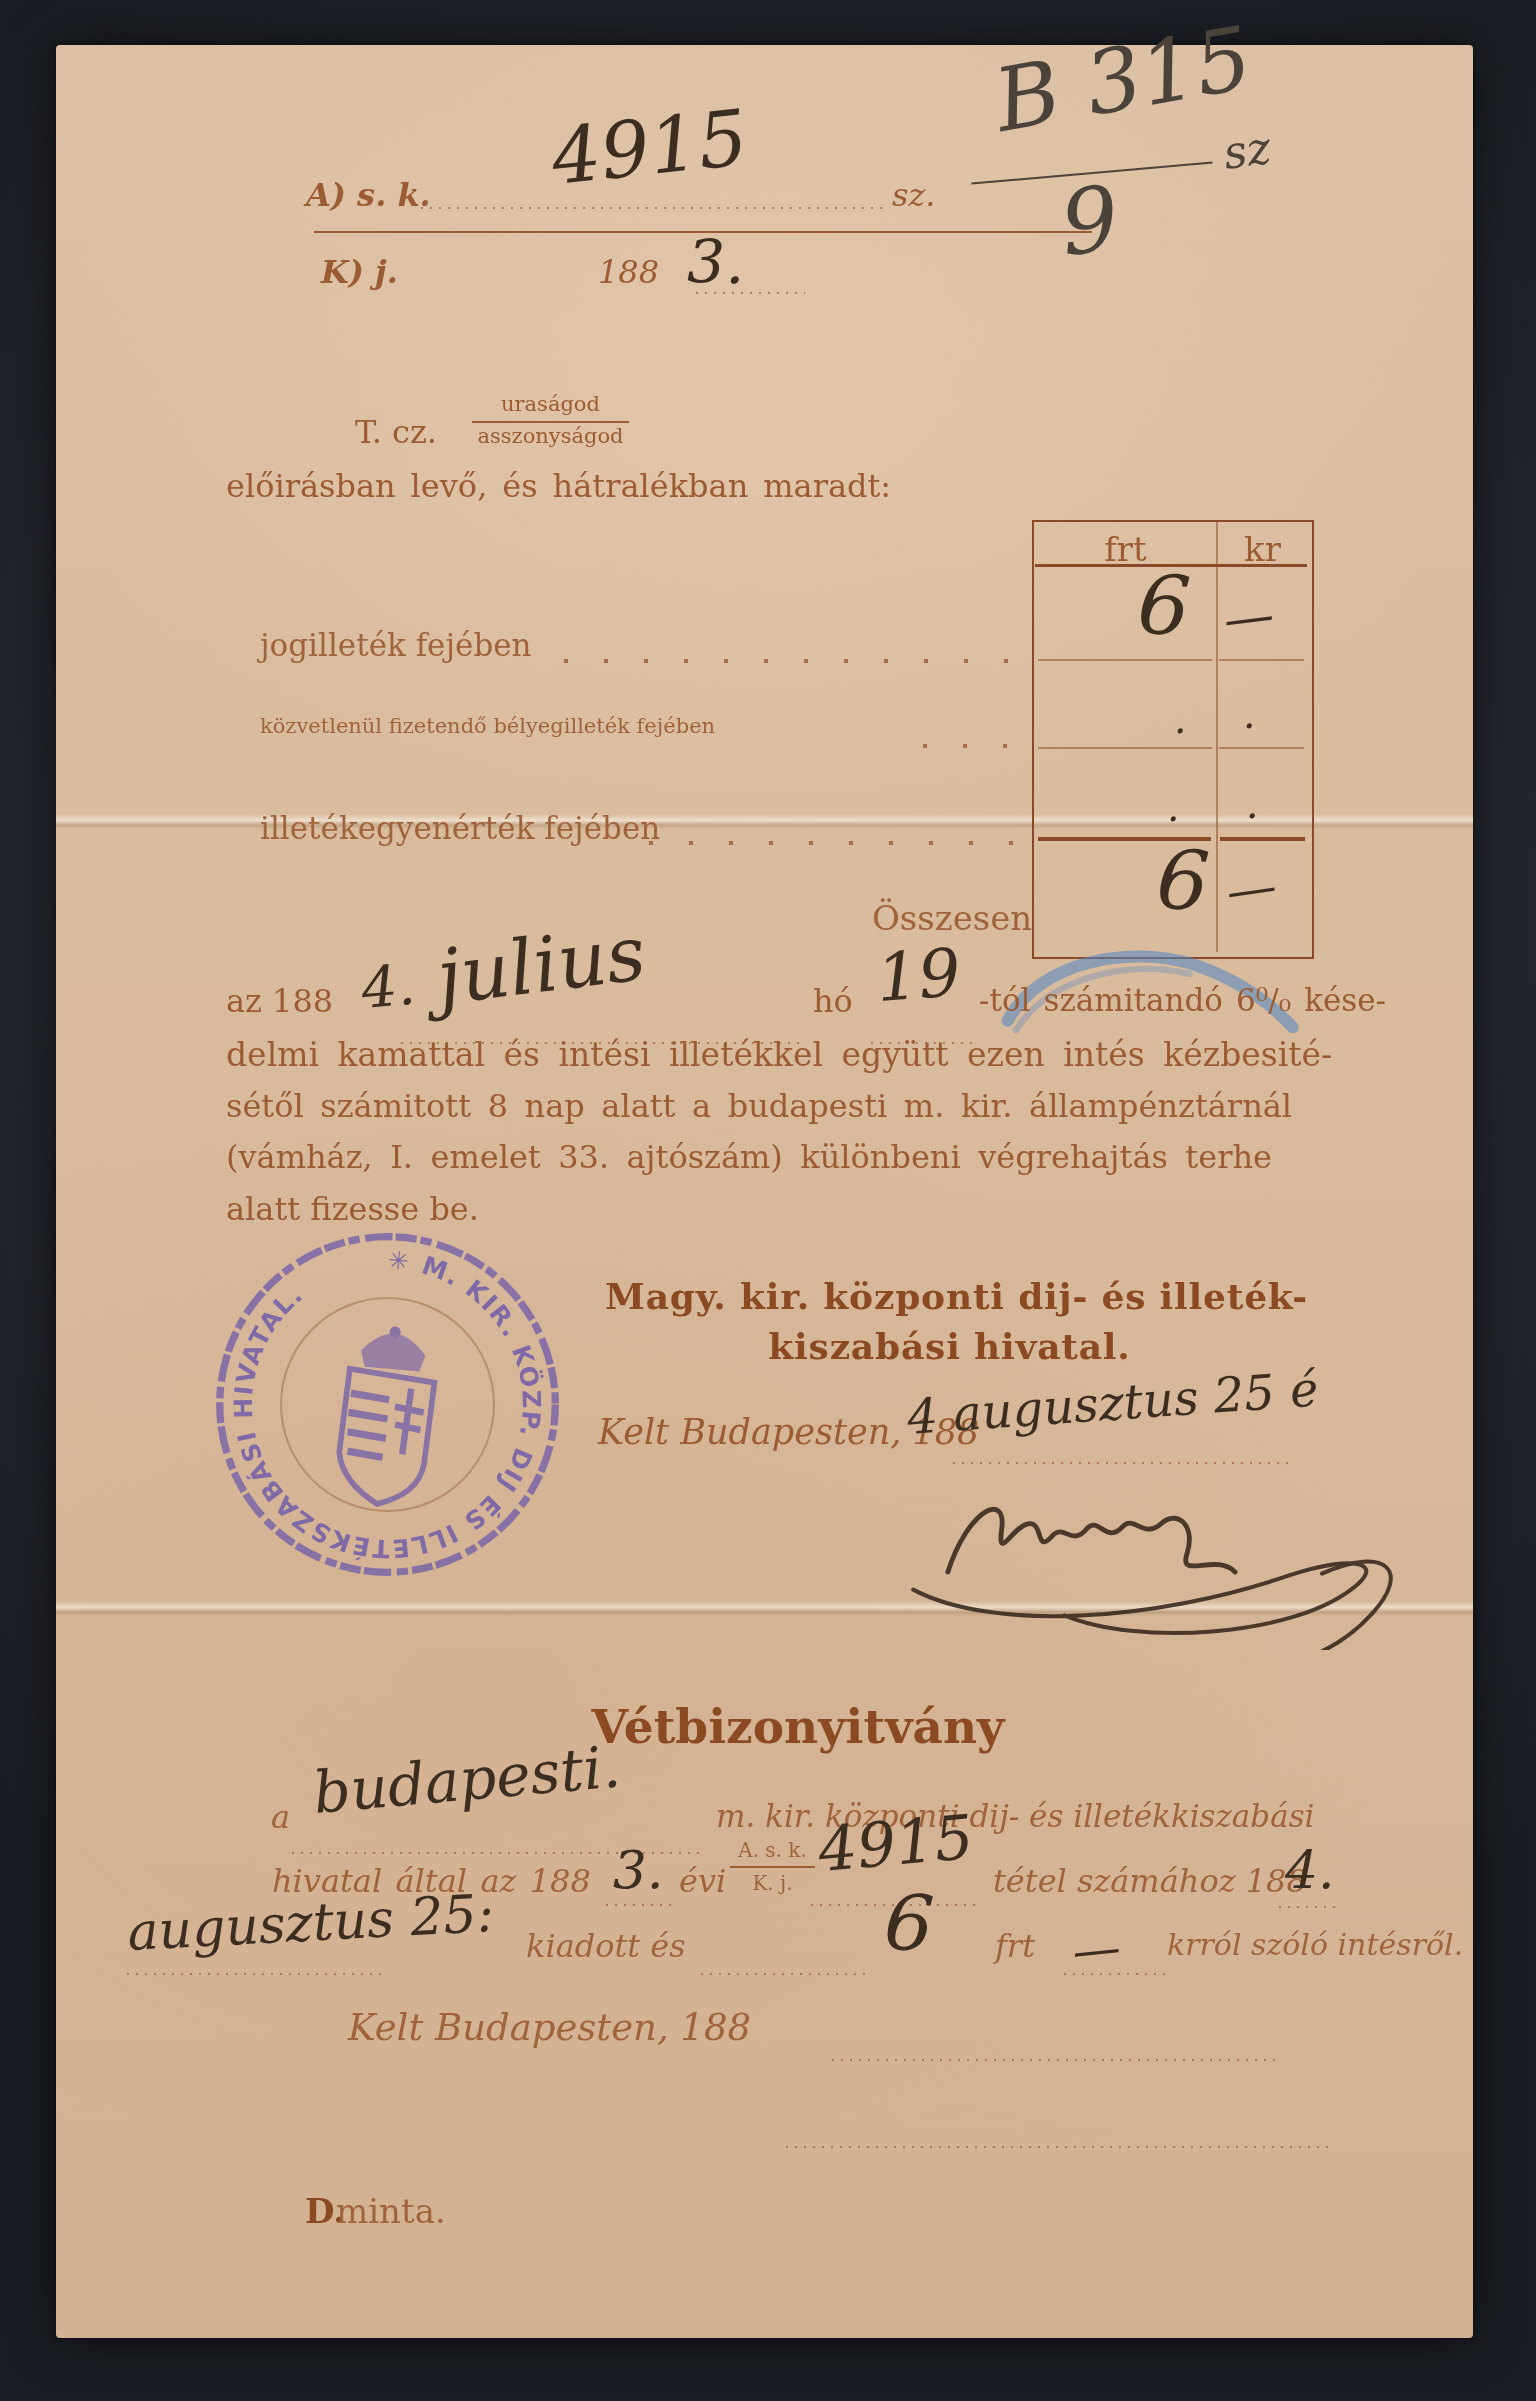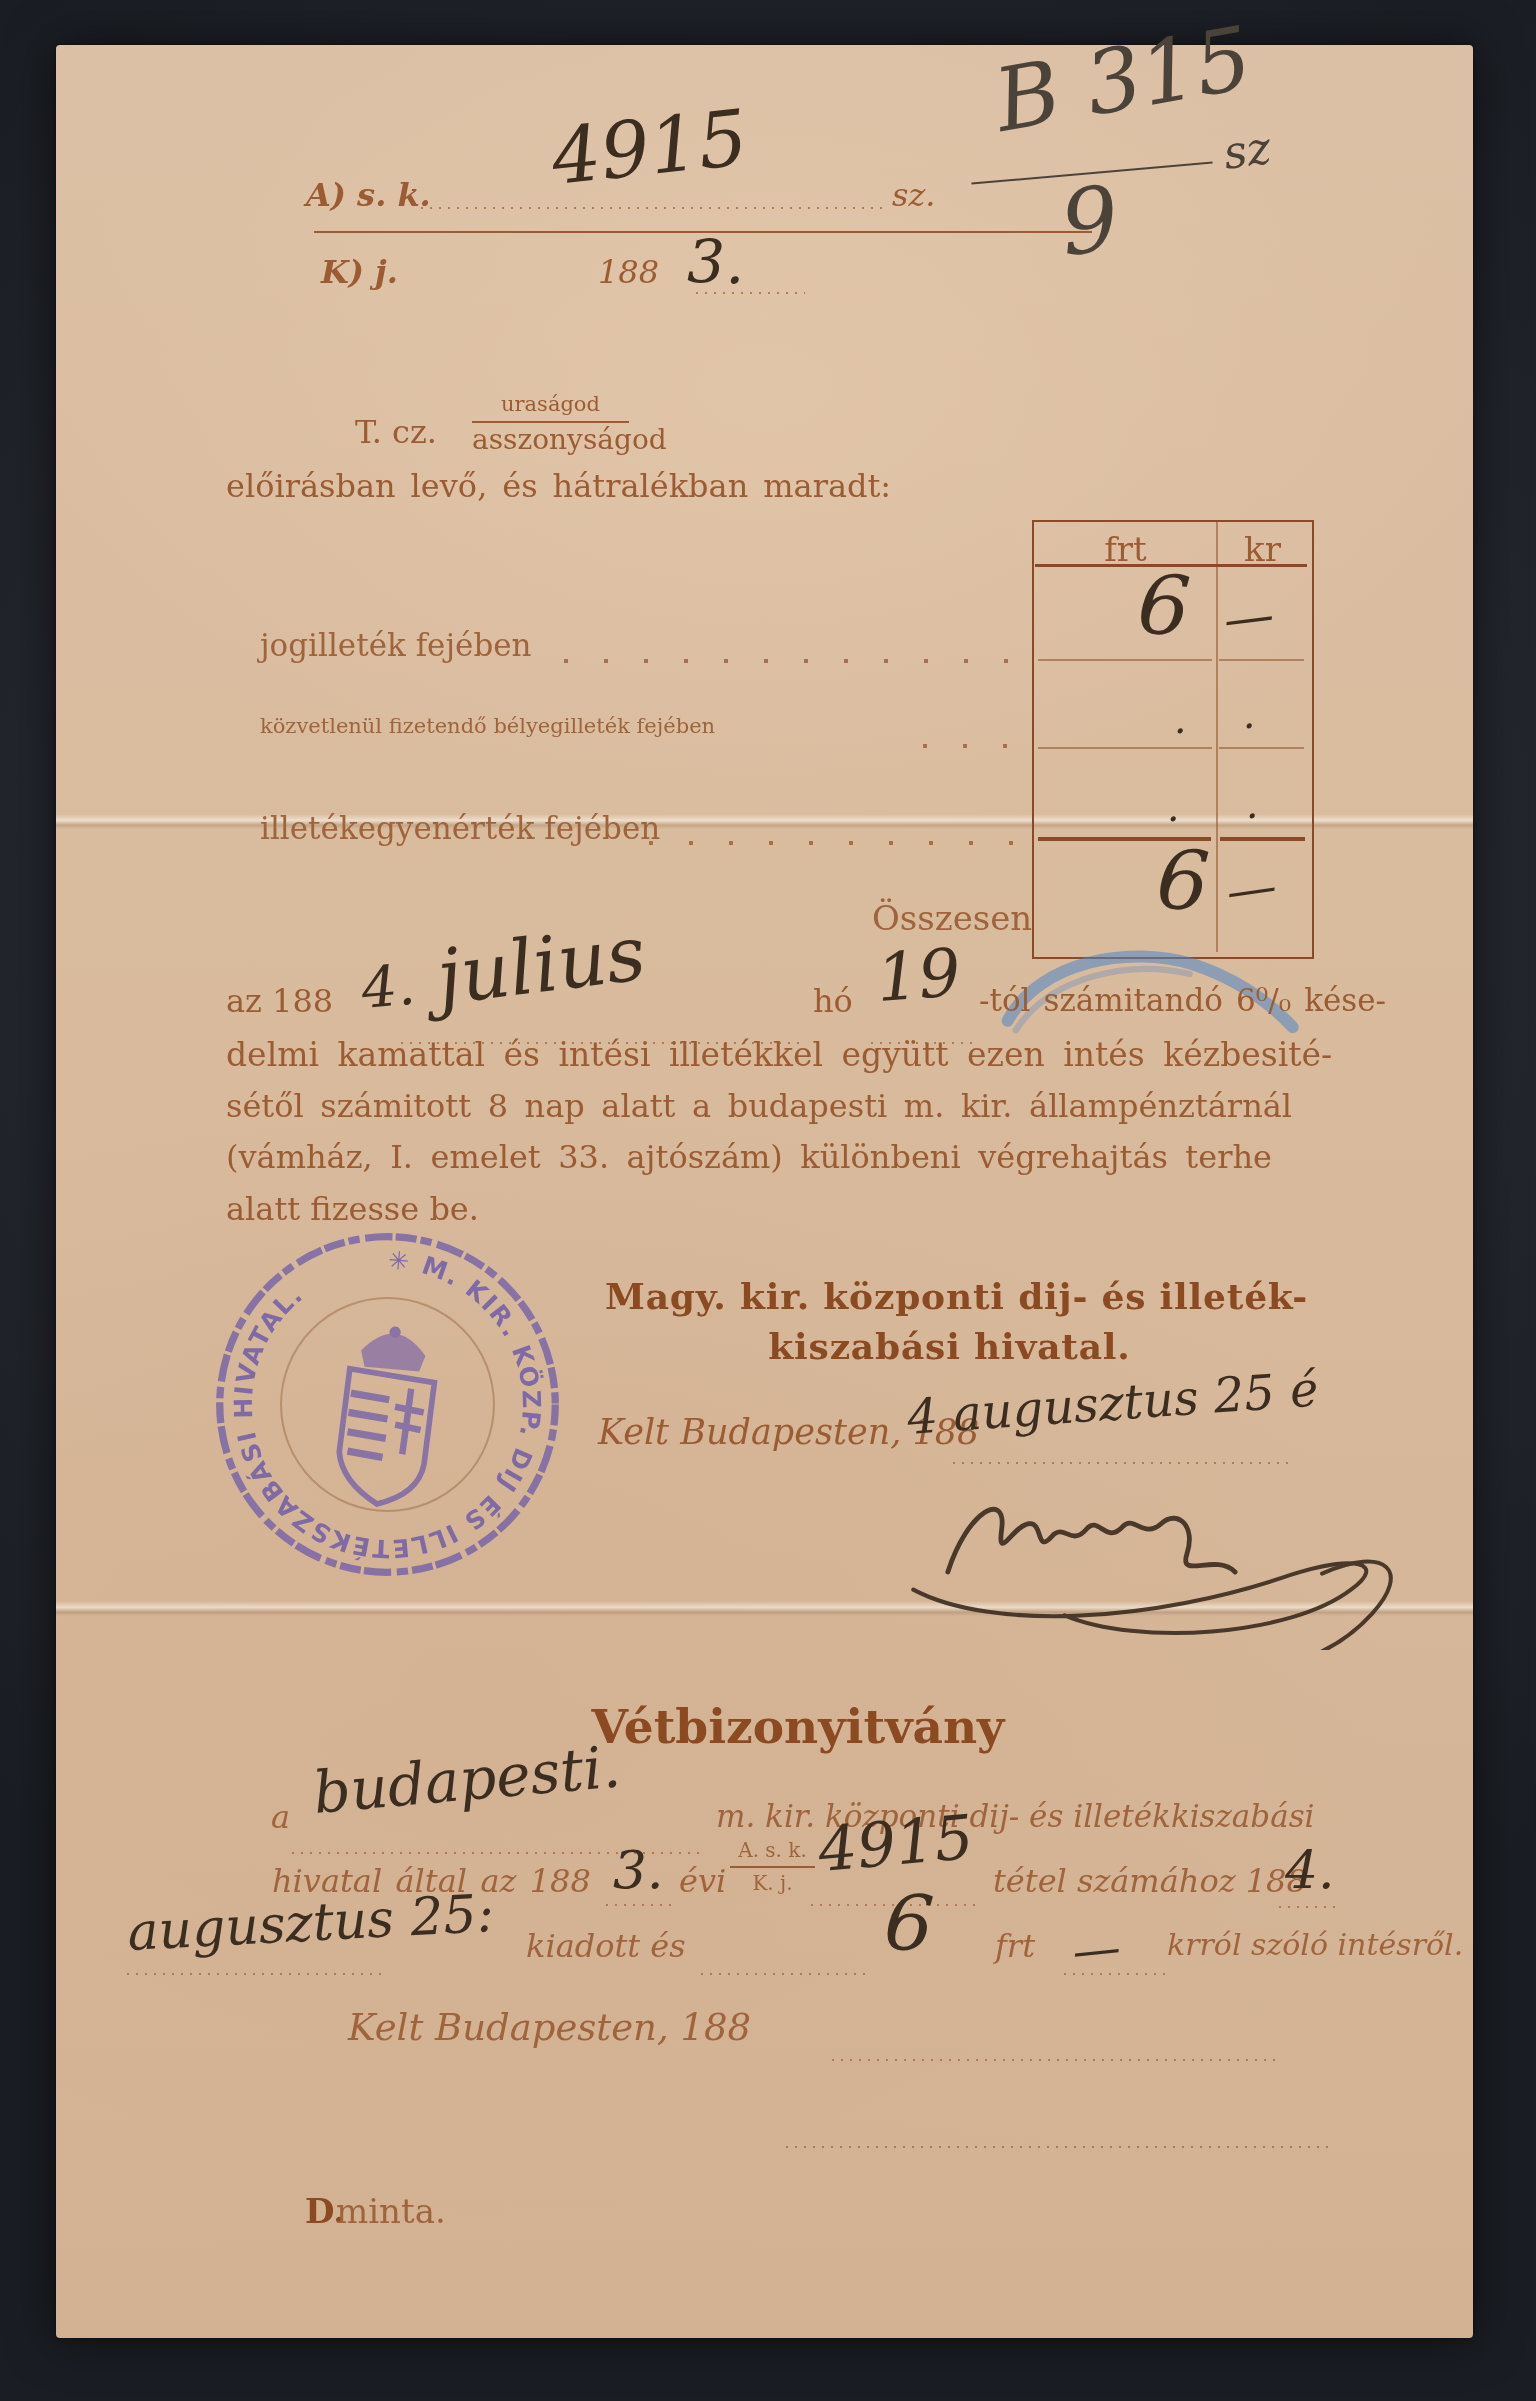--- a/index.html
+++ b/index.html
@@ -49,21 +49,21 @@
   <div class="rule" style="left:314px;top:231px;width:778px;height:2.4px"></div>
   <span class="abs print it" style="left:321px;top:256px;font-size:32px;font-weight:bold">K) j.</span>
   <span class="abs print it" style="left:598px;top:256px;font-size:32px">188</span>
   <span class="abs hw" style="left:687px;top:232px;font-size:60px">3.</span>
   <div class="dotl" style="left:696px;top:292px;width:109px"></div>
 
 
   <span class="abs print" style="left:355px;top:416px;font-size:32px">T. cz.</span>
   <div class="abs print ctr" style="left:472px;top:394px;width:157px;font-size:21px">uraságod</div>
   <div class="rule" style="left:472px;top:421px;width:157px;height:1.6px"></div>
-  <div class="abs print ctr" style="left:472px;top:426px;width:157px;font-size:28px">asszonyságod</div>
+  <div class="abs print ctr" style="left:472px;top:426px;width:157px;font-size:21px">asszonyságod</div>
   <span class="abs print" style="left:226px;top:470px;font-size:32px;word-spacing:4.8px">előirásban levő, és hátralékban maradt:</span>
 
   <div class="abs" style="left:1032px;top:520px;width:278px;height:435px;border:2.4px solid #8a4a28"></div>
   <div class="tline" style="left:1216px;top:522px;width:1.6px;height:430px"></div>
   <div class="abs print ctr" style="left:1040px;top:532px;width:171px;font-size:34px">frt</div>
   <div class="abs print ctr" style="left:1219px;top:532px;width:87px;font-size:34px">kr</div>
   <div class="tthick" style="left:1035px;top:564px;width:272px;height:3.2px"></div>
   <div class="tline" style="left:1038px;top:659px;width:174px;height:1.6px"></div>
   <div class="tline" style="left:1219px;top:659px;width:85px;height:1.6px"></div>
   <div class="tline" style="left:1038px;top:747px;width:174px;height:1.6px"></div>

